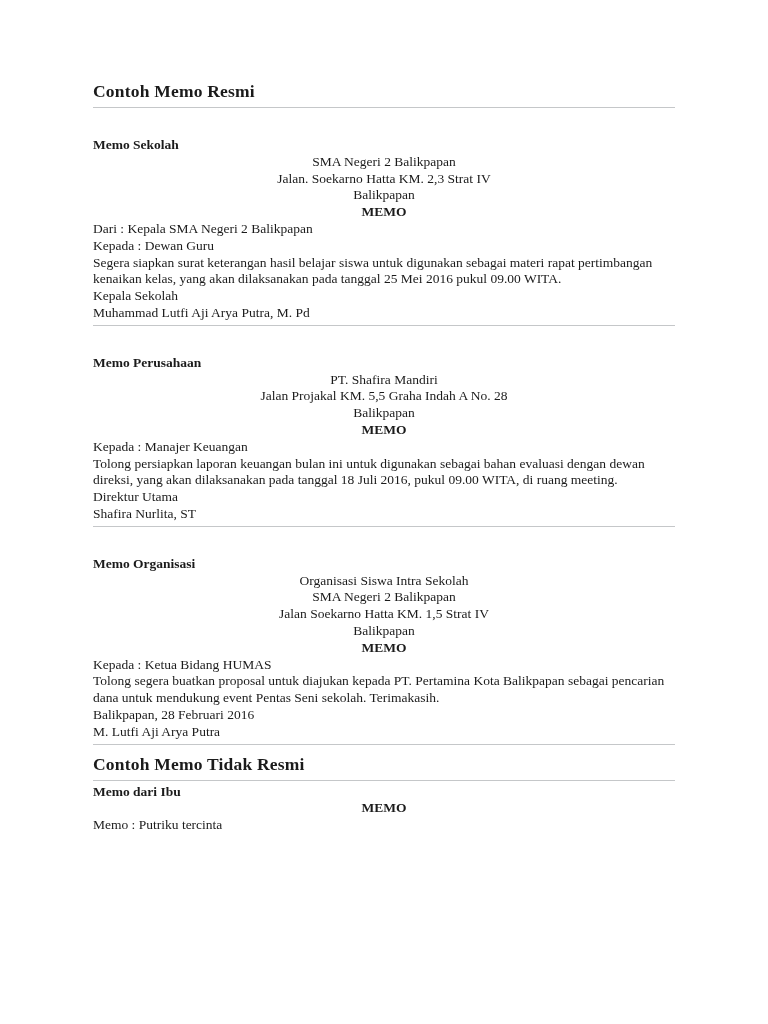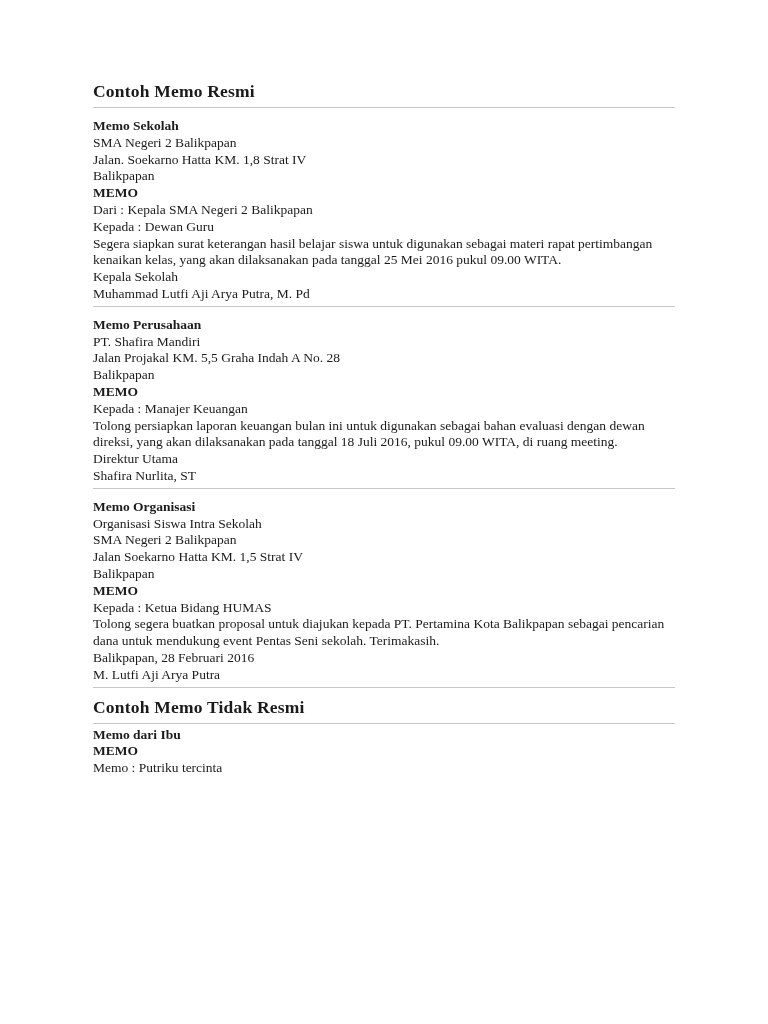--- a/index.html
+++ b/index.html
@@ -27,46 +27,46 @@
     letter-spacing: 0.2px;
     padding-bottom: 5px;
     border-bottom: 1px solid #c5c7c9;
   }
   .doc-title.second {
     margin-top: 8px;
   }
   .memo-section {
     border-bottom: 1px solid #c5c7c9;
     padding-bottom: 3px;
-    margin-top: 10px;
+    margin-top: 29px;
   }
   .memo-section.first {
   }
   .line {
     font-size: 13.5px;
     line-height: 16.8px;
   }
   .bold   { font-weight: bold; }
-  .center { text-align: left; }
+  .center { text-align: center; }
   .informal-block {
     margin-top: 3px;
   }
 </style>
 </head>
 <body>
 
 <div class="page">
   <div class="content">
 
     <h1 class="doc-title">Contoh Memo Resmi</h1>
 
     <section class="memo-section first">
       <div class="line bold">Memo Sekolah</div>
       <div class="line center">SMA Negeri 2 Balikpapan</div>
-      <div class="line center">Jalan. Soekarno Hatta KM. 1,8 Strat IV</div>
+      <div class="line center">Jalan. Soekarno Hatta KM. 2,3 Strat IV</div>
       <div class="line center">Balikpapan</div>
       <div class="line center bold">MEMO</div>
       <div class="line">Dari : Kepala SMA Negeri 2 Balikpapan</div>
       <div class="line">Kepada : Dewan Guru</div>
       <div class="line">Segera siapkan surat keterangan hasil belajar siswa untuk digunakan sebagai materi rapat pertimbangan kenaikan kelas, yang akan dilaksanakan pada tanggal 25 Mei 2016 pukul 09.00 WITA.</div>
       <div class="line">Kepala Sekolah</div>
       <div class="line">Muhammad Lutfi Aji Arya Putra, M. Pd</div>
     </section>
 
     <section class="memo-section">

